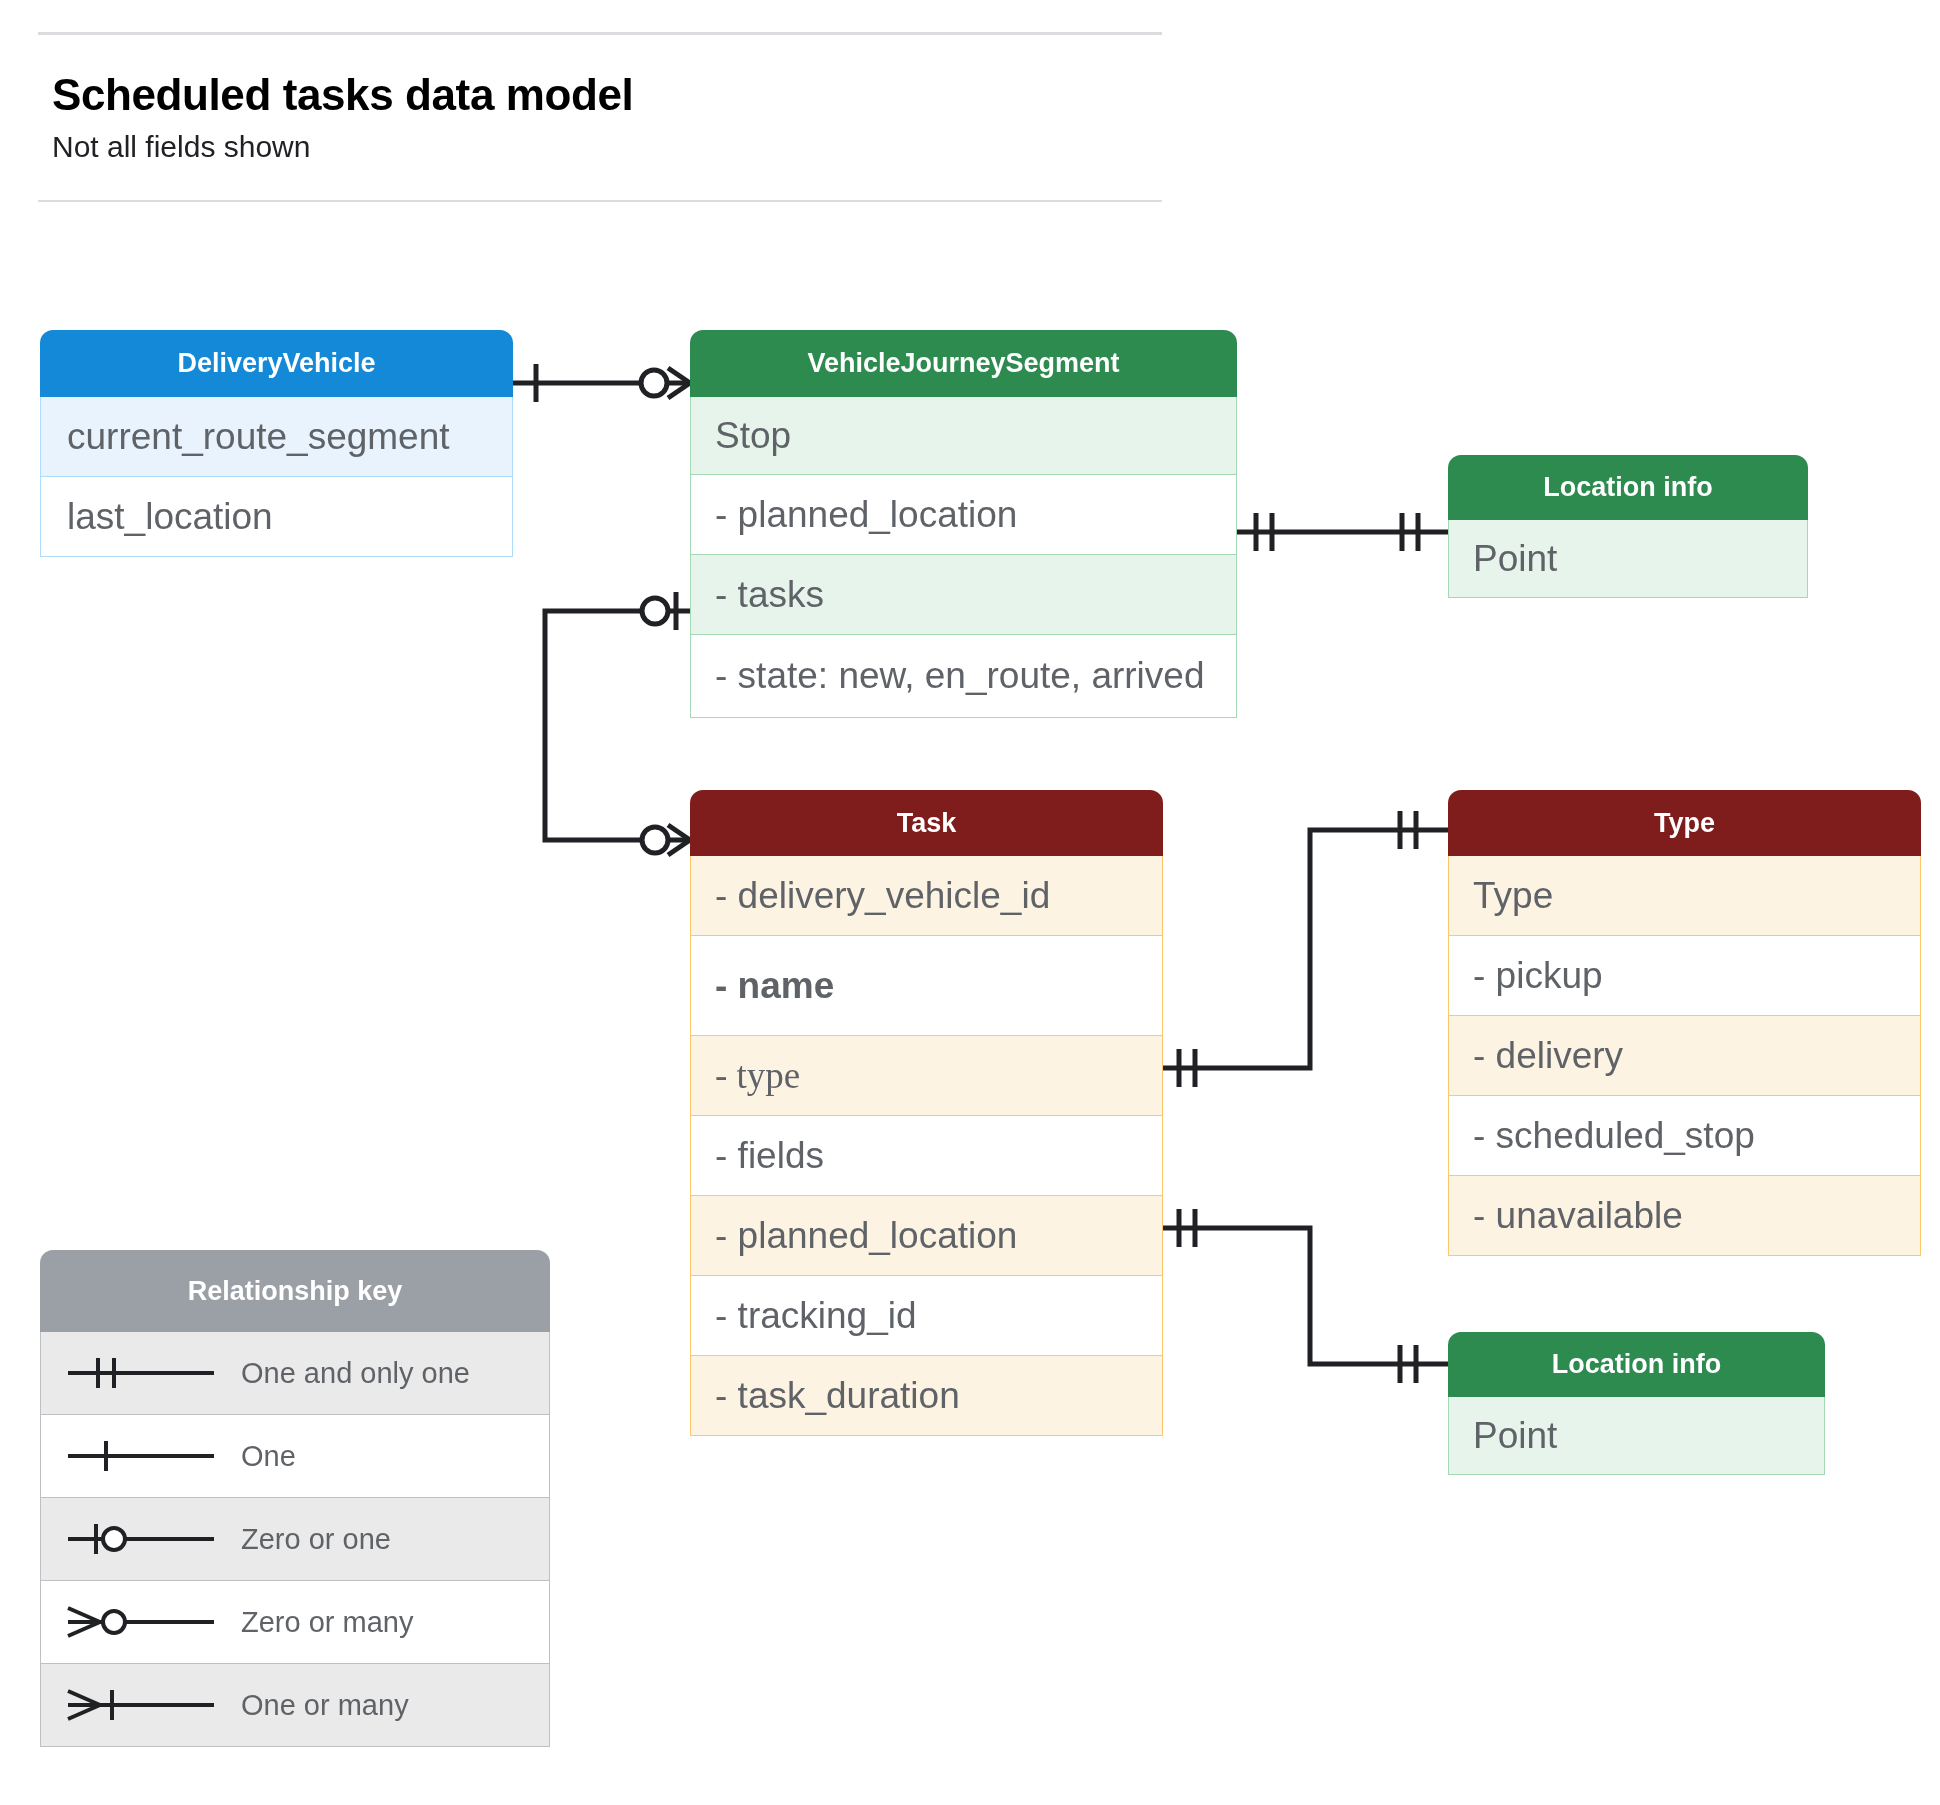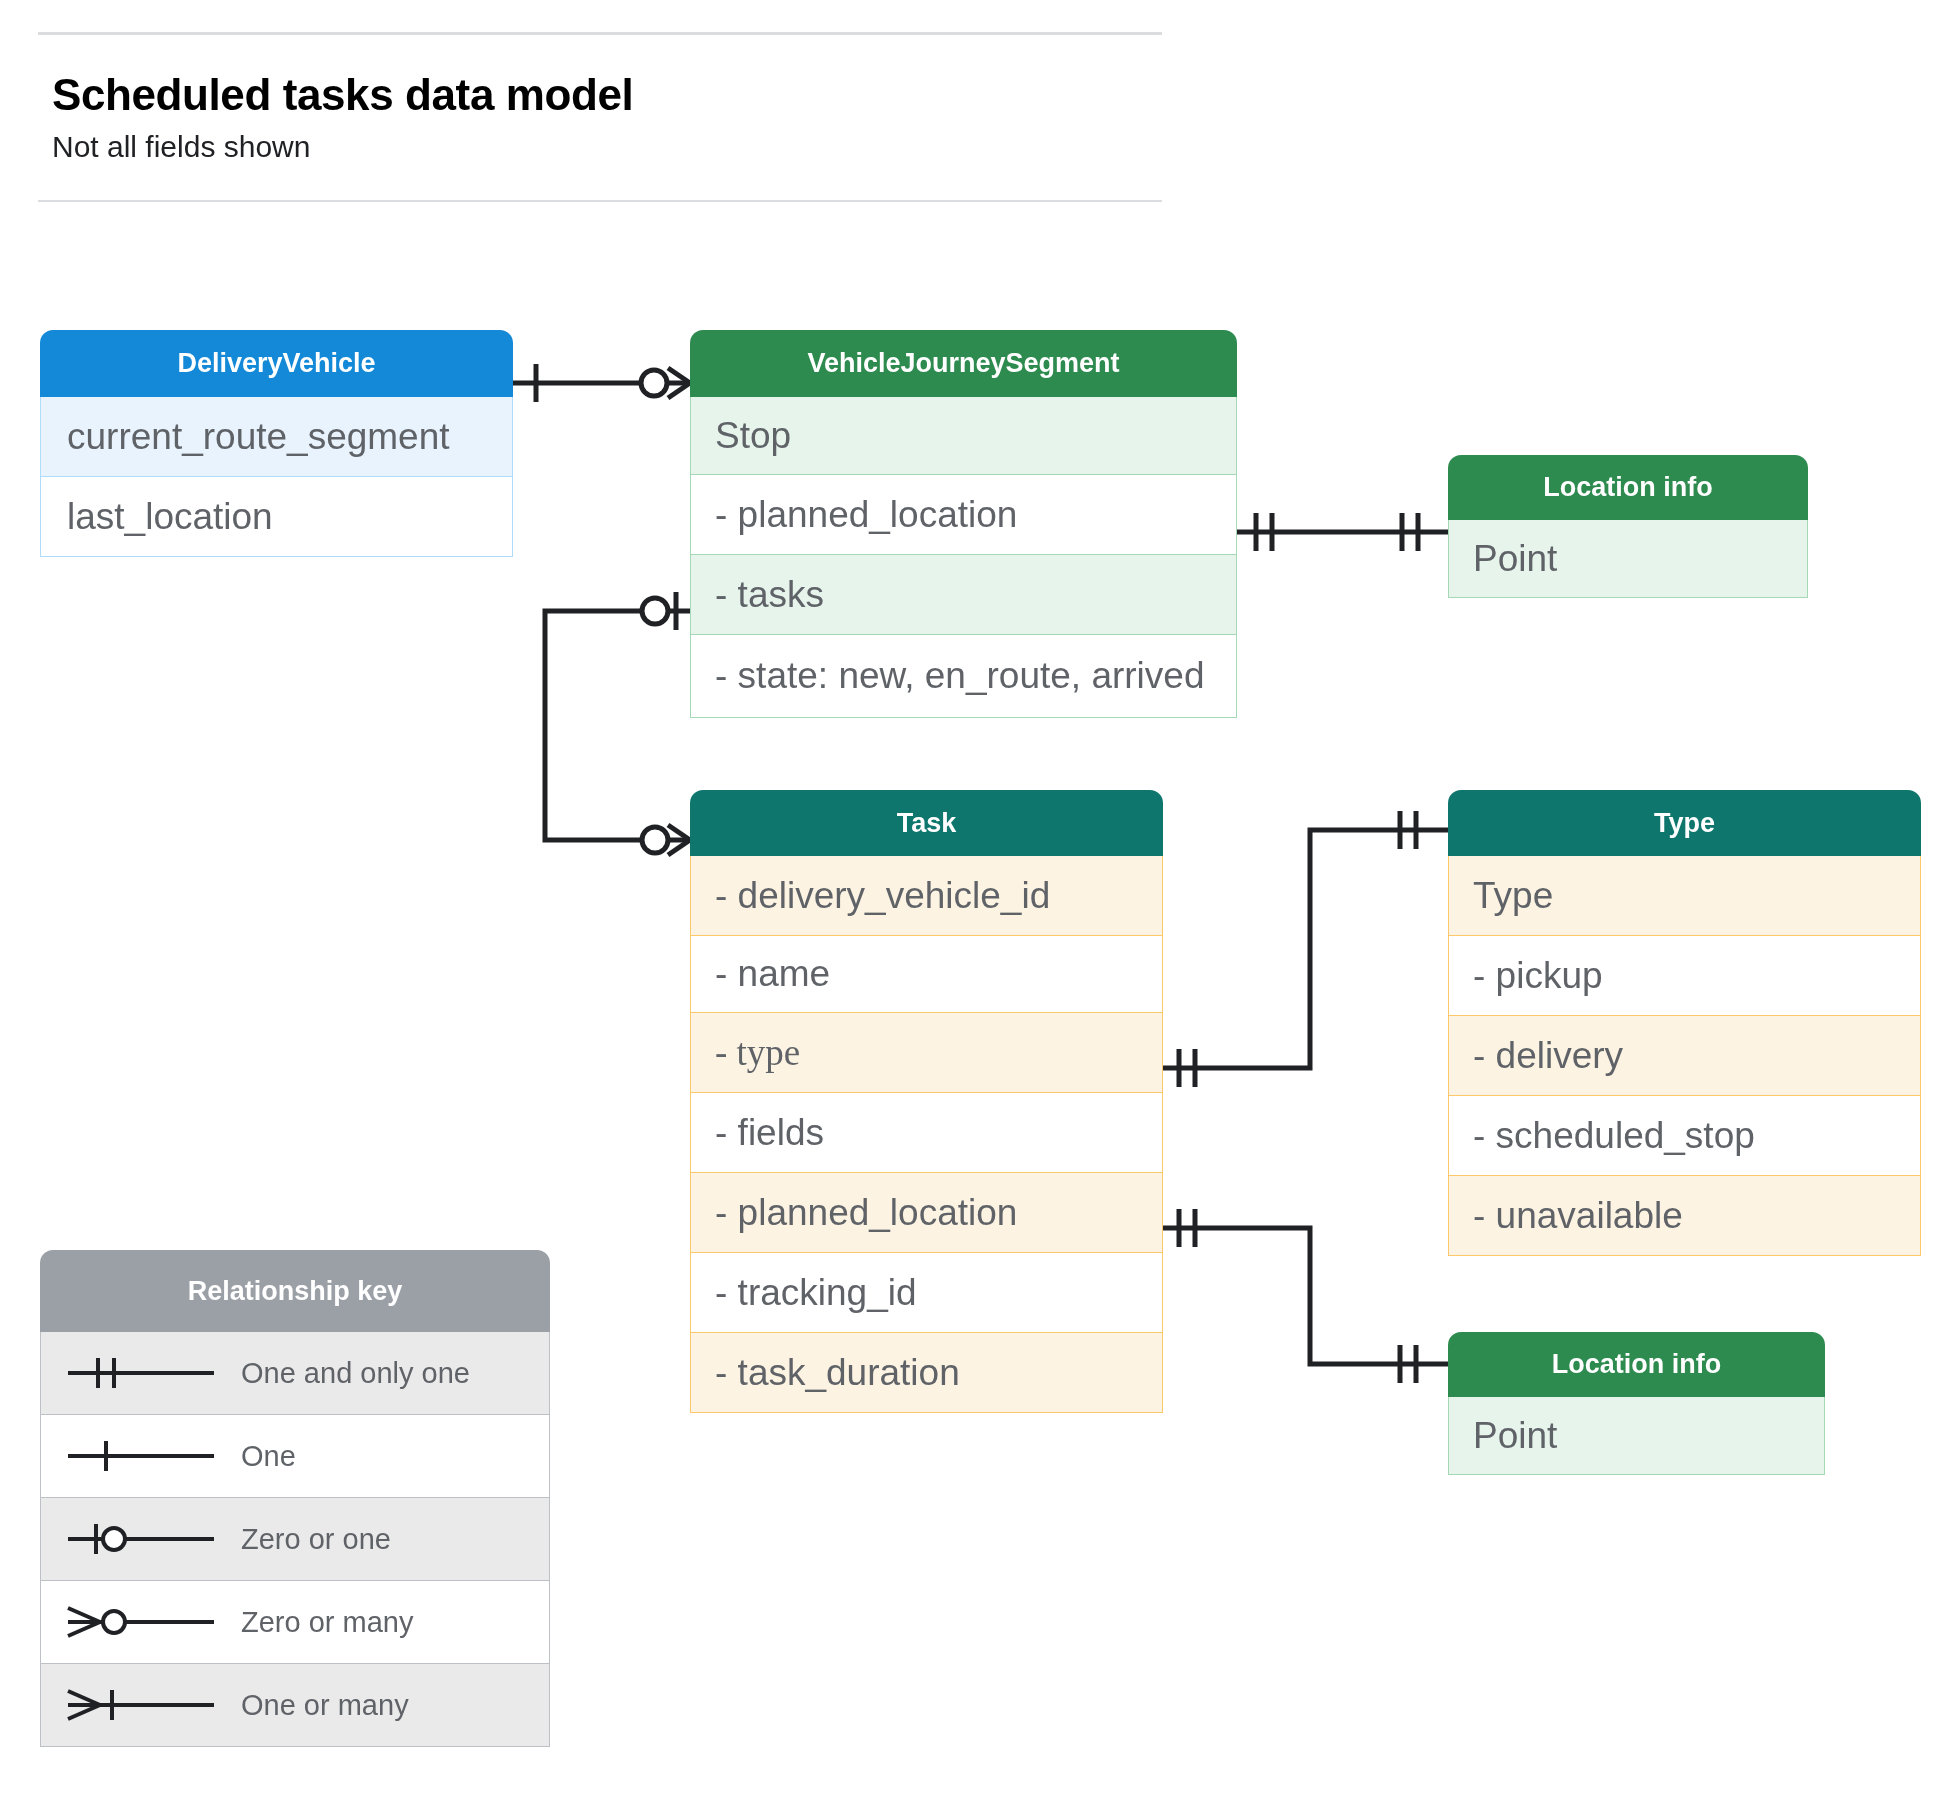--- a/index.html
+++ b/index.html
@@ -77,21 +77,21 @@
   .theme-blue .entity-row.tint { background: #e8f3fd; }
   .theme-blue .entity-row.plain { background: #ffffff; }
 
   
   .theme-green .entity-header { background: #2e8b4f; }
   .theme-green .entity-row { border: 1px solid #a5d9b5; border-top: none; padding-left: 24px; }
   .theme-green .entity-row.tint { background: #e7f4ec; }
   .theme-green .entity-row.plain { background: #ffffff; }
 
   
-  .theme-orange .entity-header { background: #0f766e; }
+  .theme-orange .entity-header { background: #7f1d1d; }
   .theme-orange .entity-row { border: 1px solid #fcc86a; border-top: none; padding-left: 24px; }
   .theme-orange .entity-row.tint { background: #fdf3e2; }
   .theme-orange .entity-row.plain { background: #ffffff; }
 
   
   .theme-grey .entity-header { background: #9aa0a6; }
   .theme-grey .entity-row { border: 1px solid #bdc1c6; border-top: none; }
   .theme-grey .entity-row.tint { background: #eaeaea; }
   .theme-grey .entity-row.plain { background: #ffffff; }
 
@@ -206,21 +206,21 @@
   </div>
 </div>
 
 <div class="entity theme-orange" style="left:690px; top:790px; width:473px;">
   <div class="entity-header" style="height:66px;">
     <span>Task</span>
   </div>
   <div class="entity-row tint" style="height:80px;">
     <span>- delivery_vehicle_id</span>
   </div>
-  <div class="entity-row plain" style="height:77px;">
+  <div class="entity-row plain" style="height:100px;font-weight:bold;">
     <span>- name</span>
   </div>
   <div class="entity-row tint" style="height:80px;font-family:Liberation Serif, serif;">
     <span>- type</span>
   </div>
   <div class="entity-row plain" style="height:80px;">
     <span>- fields</span>
   </div>
   <div class="entity-row tint" style="height:80px;">
     <span>- planned_location</span>

